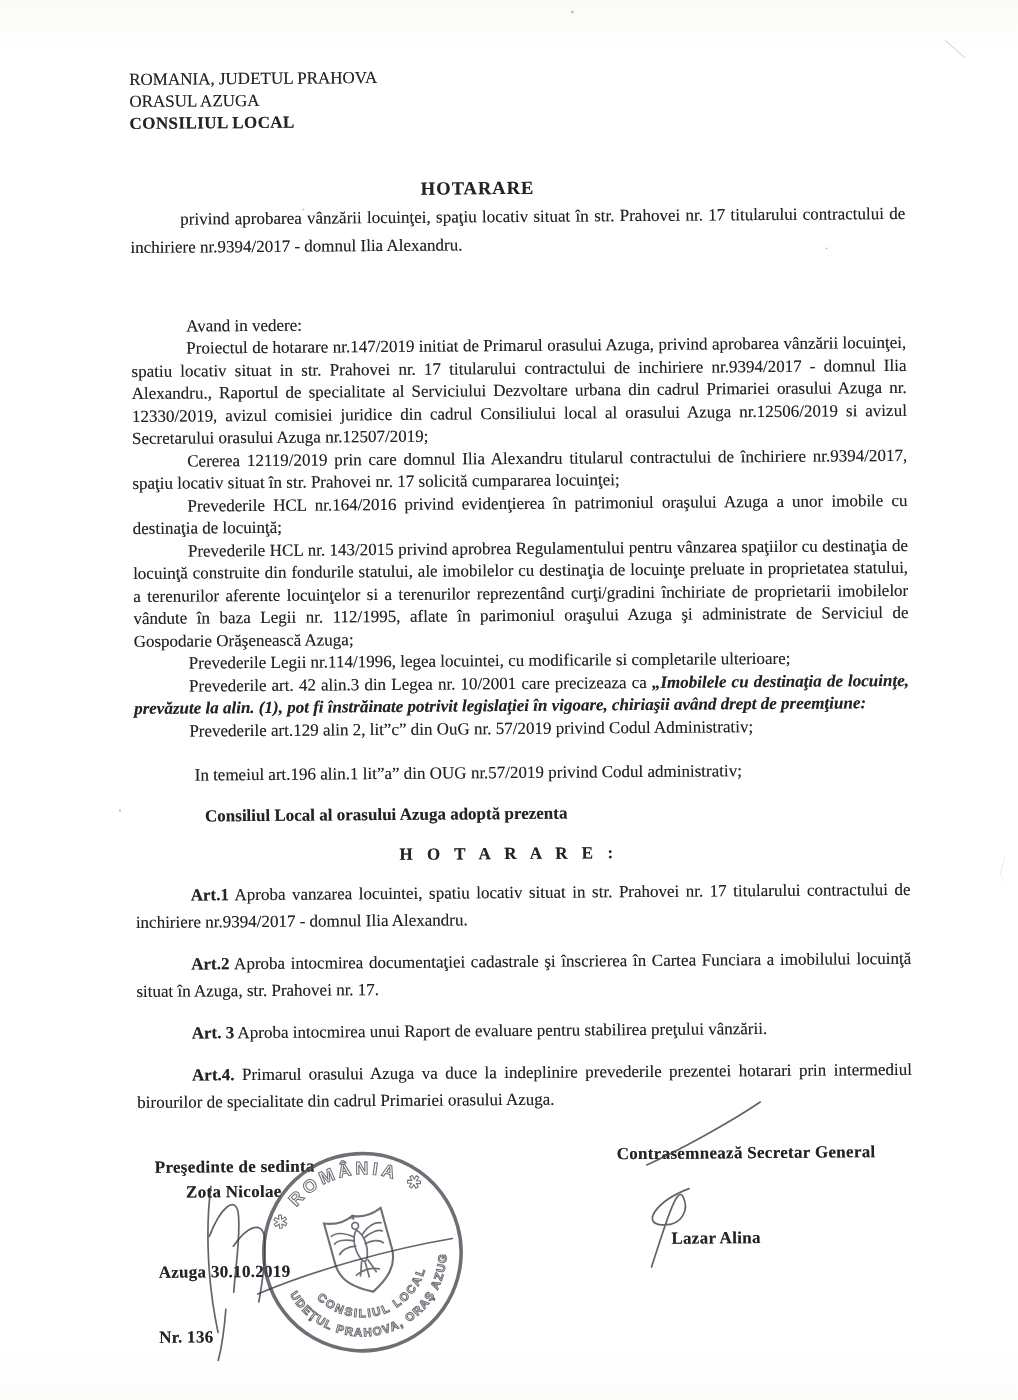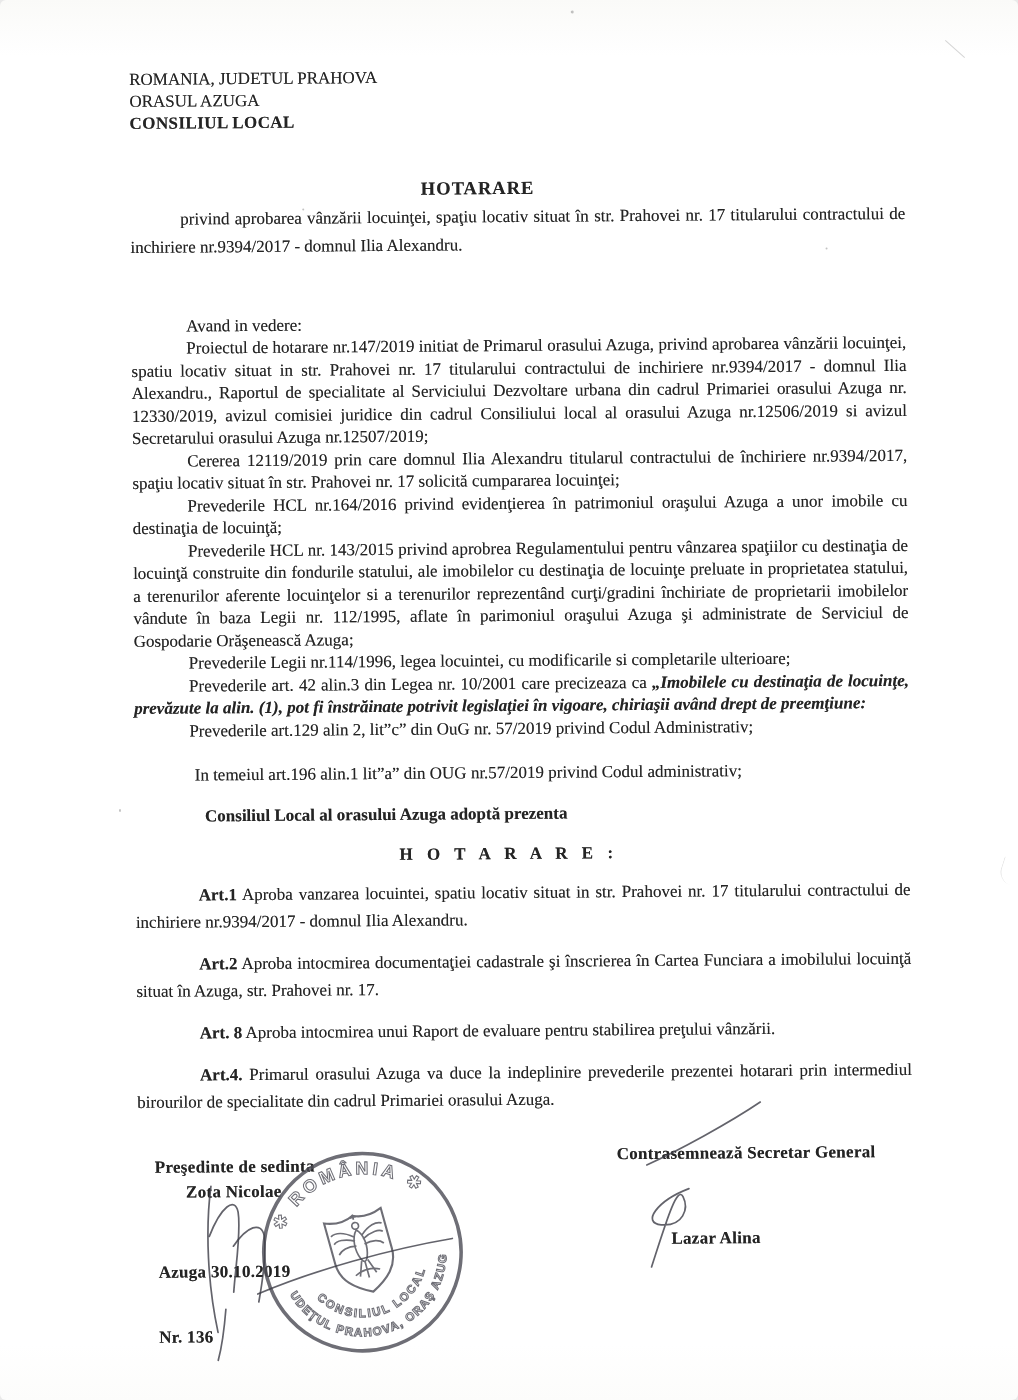--- a/index.html
+++ b/index.html
@@ -4,21 +4,20 @@
 <style>
   html,body{margin:0;padding:0;background:#e9e9e9;}
   #sheet{
     position:relative;
     width:1018px;height:1400px;
     margin:0 auto;
     background:linear-gradient(180deg,#fafaf8 0%,#ffffff 4%,#ffffff 96%,#fcfcfb 100%);
     overflow:hidden;
     font-family:"Liberation Serif","DejaVu Serif",serif;
     color:#242424;
-    border-radius:6px;
   }
   .tilt{
     position:absolute;inset:0;
     transform:rotate(-0.45deg);
     transform-origin:50% 40%;
   }
   .ink{ text-shadow:0 0 .4px rgba(40,40,40,.55); }
 
   
   .header{position:absolute;left:133px;top:66px;font-size:17px;line-height:22px;}
@@ -28,21 +27,21 @@
   .content{position:absolute;left:133px;top:178px;width:775px;font-size:17px;}
   .doc-title{margin:0;text-align:center;font-size:18.5px;font-weight:bold;letter-spacing:1px;transform:translateX(-40px);}
   .subtitle{margin:4px 0 0 0;text-align:justify;text-indent:50px;line-height:28px;}
   .having{margin:54px 0 0 0;text-indent:55px;line-height:22px;}
   .para{margin:0;text-align:justify;text-indent:55px;line-height:22.5px;}
   .quote{font-weight:bold;font-style:italic;}
   .temei{margin:22px 0 0 0;text-indent:60px;line-height:22px;}
   .adopt{margin:19px 0 0 0;text-indent:70px;font-weight:bold;line-height:22px;}
   .decision{margin:19px 0 0 0;text-align:center;font-weight:bold;letter-spacing:5px;transform:translateX(-14px);}
   .article{margin:15px 0 0 0;text-align:justify;text-indent:55px;line-height:27px;}
-  .article .lbl{font-weight:bold;margin-left:8px;}
+  .article .lbl{font-weight:bold;}
 
   
   .abs{position:absolute;white-space:nowrap;}
   .sig{font-size:17px;font-weight:bold;letter-spacing:.3px;}
   svg.pen{position:absolute;overflow:visible;}
   svg.pen path{fill:none;stroke:#3c3c46;stroke-width:1.7;stroke-linecap:round;opacity:.8;}
 
   
   .stamp{position:absolute;left:252px;top:1146px;width:210px;height:210px;transform:rotate(-15deg);opacity:.82;}
   .stamp *{fill:none;stroke:#4f4f58;}
@@ -77,21 +76,21 @@
       <p class="para">Prevederile Legii nr.114/1996, legea locuintei, cu modificarile si completarile ulterioare;</p>
       <p class="para"><span>Prevederile art. 42 alin.3 din Legea nr. 10/2001 care precizeaza ca </span><span class="quote">„Imobilele cu destinaţia de locuinţe, prevăzute la alin. (1), pot fi înstrăinate potrivit legislaţiei în vigoare, chiriaşii având drept de preemţiune:</span></p>
       <p class="para">Prevederile art.129 alin 2, lit”c” din OuG nr. 57/2019 privind Codul Administrativ;</p>
 
       <p class="temei">In temeiul art.196 alin.1 lit”a” din OUG nr.57/2019 privind Codul administrativ;</p>
       <p class="adopt">Consiliul Local al orasului Azuga adoptă prezenta</p>
       <p class="decision">H O T A R A R E :</p>
 
       <p class="article"><span class="lbl">Art.1</span><span> Aproba  vanzarea locuintei,  spatiu locativ situat in  str. Prahovei nr. 17 titularului contractului de inchiriere  nr.9394/2017  -  domnul Ilia Alexandru.</span></p>
       <p class="article"><span class="lbl">Art.2</span><span> Aproba intocmirea documentaţiei cadastrale şi înscrierea în Cartea Funciara a imobilului locuinţă situat în Azuga, str. Prahovei nr. 17.</span></p>
-      <p class="article"><span class="lbl">Art. 8</span><span> Aproba intocmirea unui Raport de evaluare pentru stabilirea preţului vânzării.</span></p>
+      <p class="article"><span class="lbl">Art. 3</span><span> Aproba intocmirea unui Raport de evaluare pentru stabilirea preţului vânzării.</span></p>
       <p class="article"><span class="lbl">Art.4.</span><span> Primarul orasului Azuga va duce la indeplinire prevederile prezentei hotarari prin intermediul birourilor de specialitate din cadrul Primariei orasului Azuga.</span></p>
     </div>
 
     <div class="abs sig ink" style="left:612px;top:1145px;">Contrasemnează  Secretar General</div>
     <div class="abs sig ink" style="left:666px;top:1230px;">Lazar Alina</div>
     <svg class="pen" style="left:596px;top:1098px;" width="200" height="190" viewBox="0 0 200 190">
       <path d="M 160,6 C 130,26 78,54 46,68"></path>
       <path d="M 88,92 C 56,104 40,126 60,128 C 82,130 88,112 82,100 C 76,88 64,128 50,170"></path>
     </svg>
 

